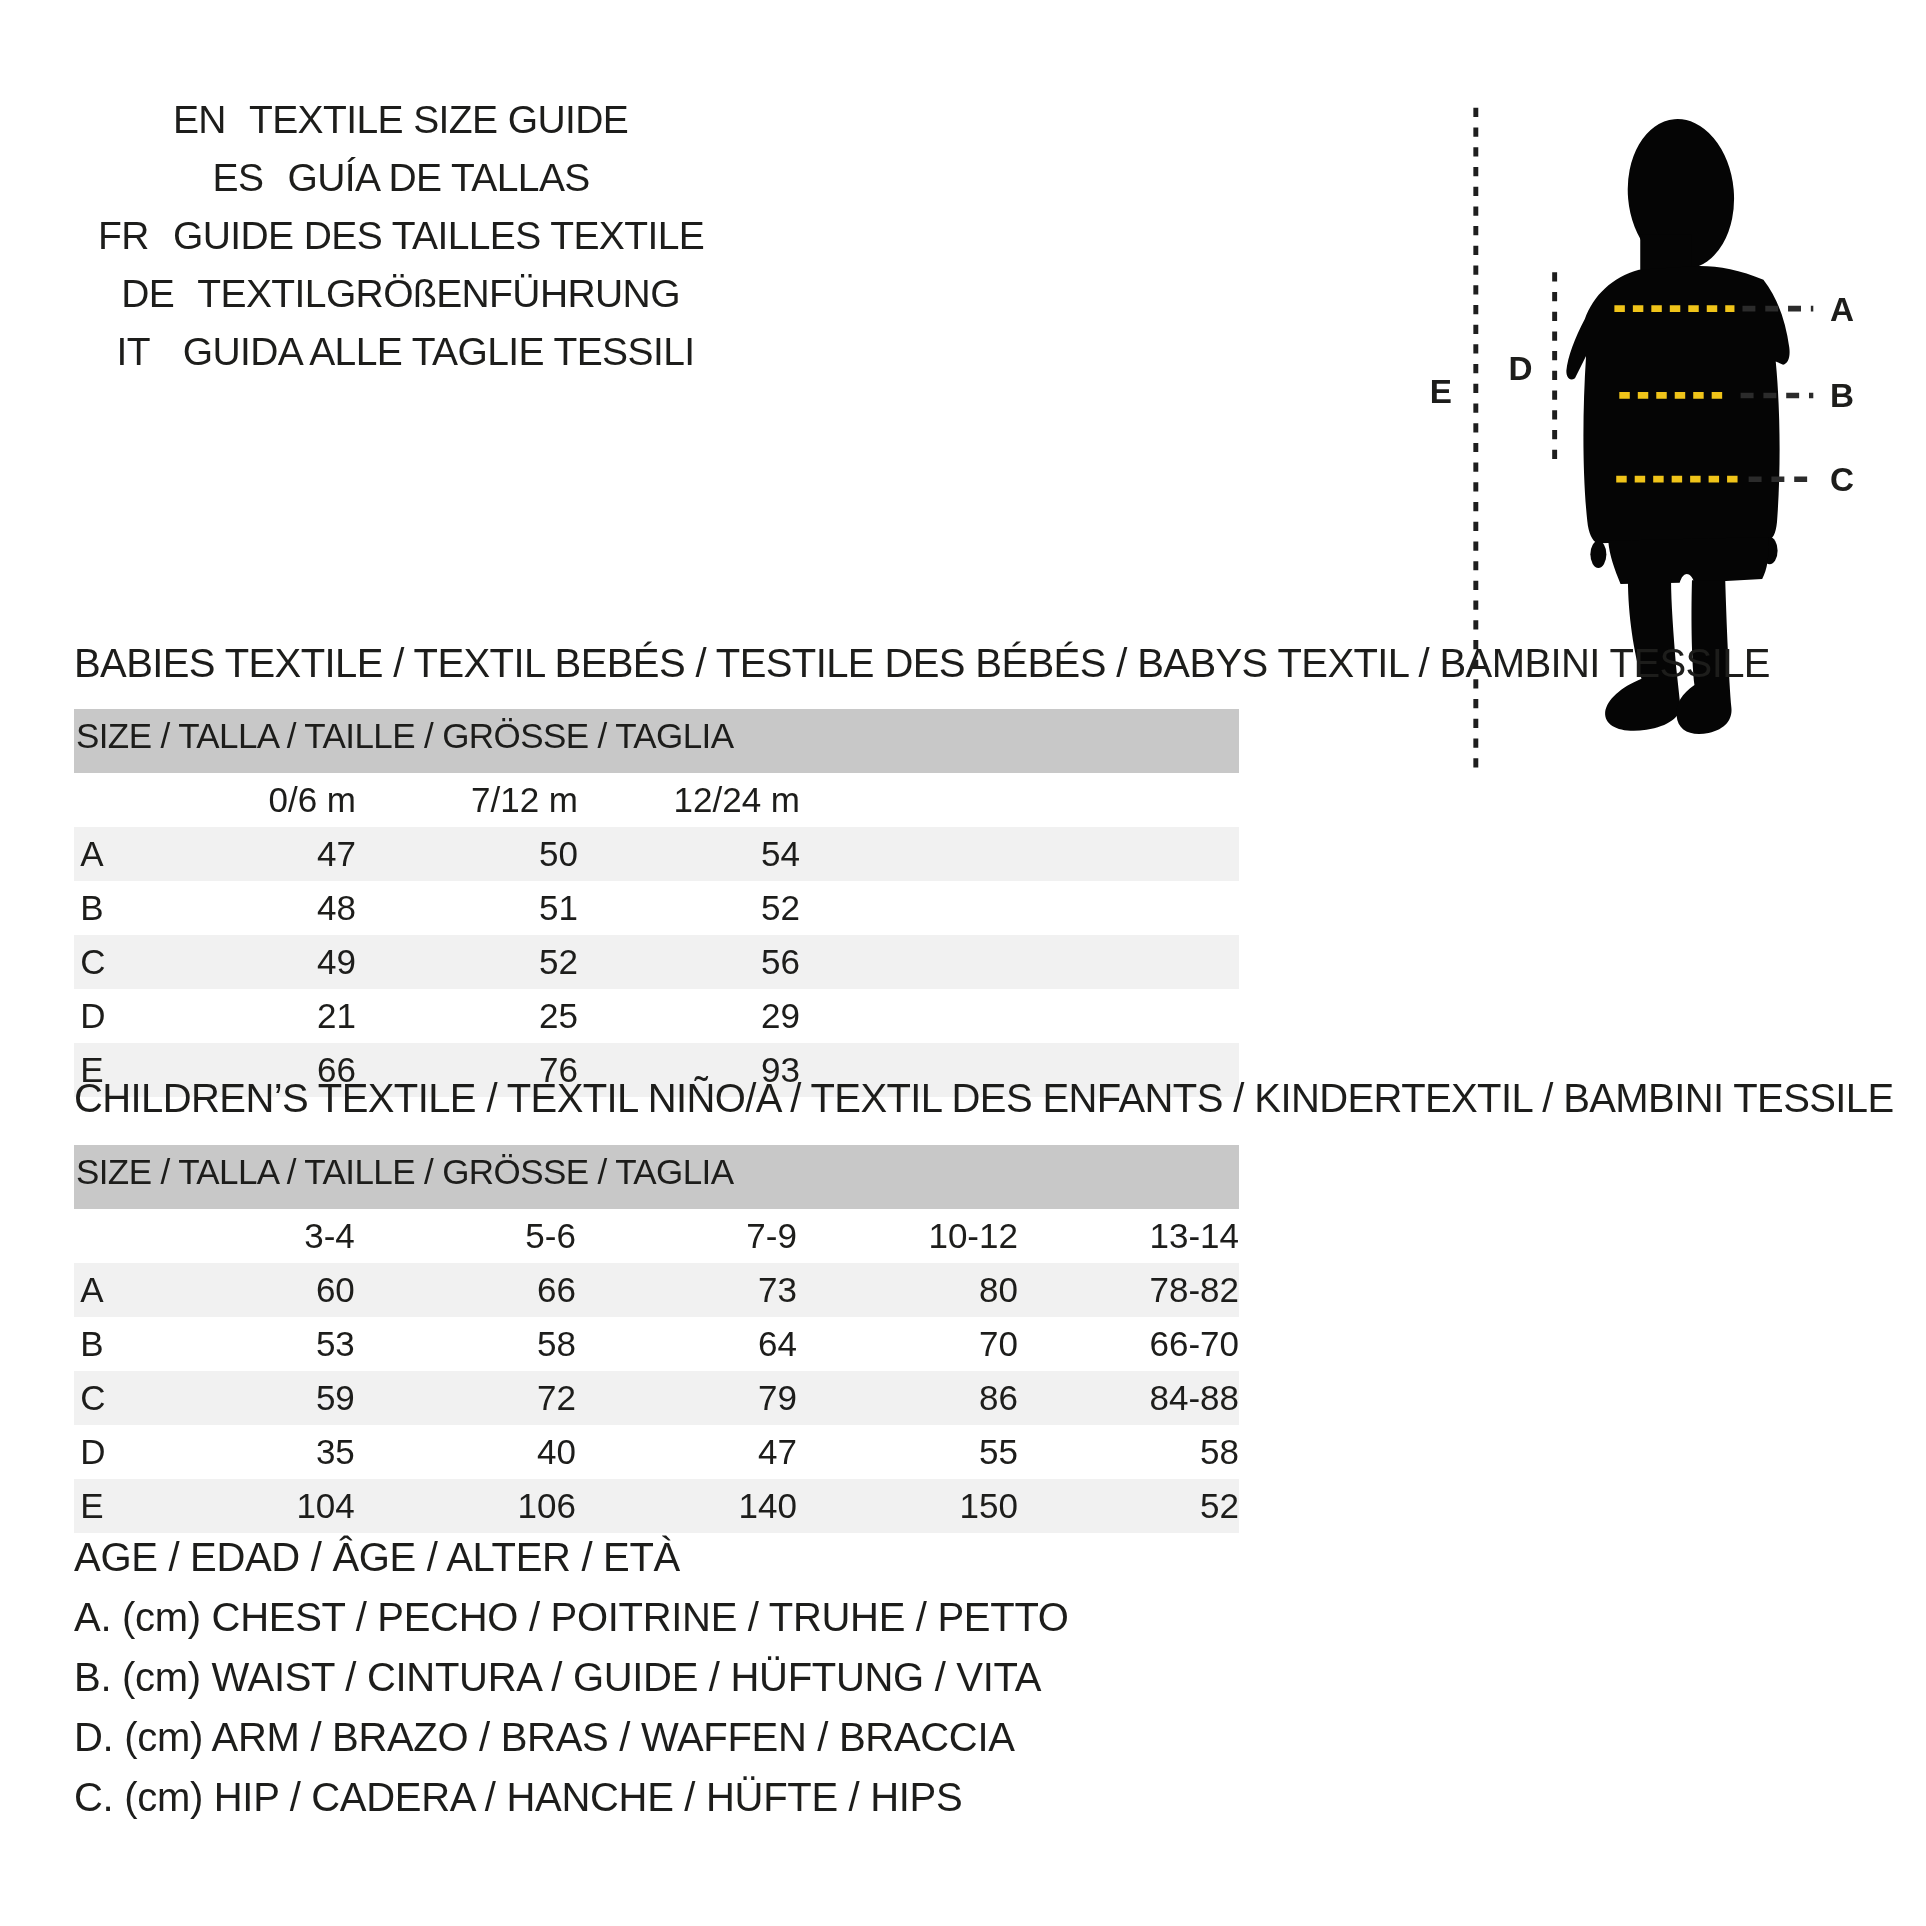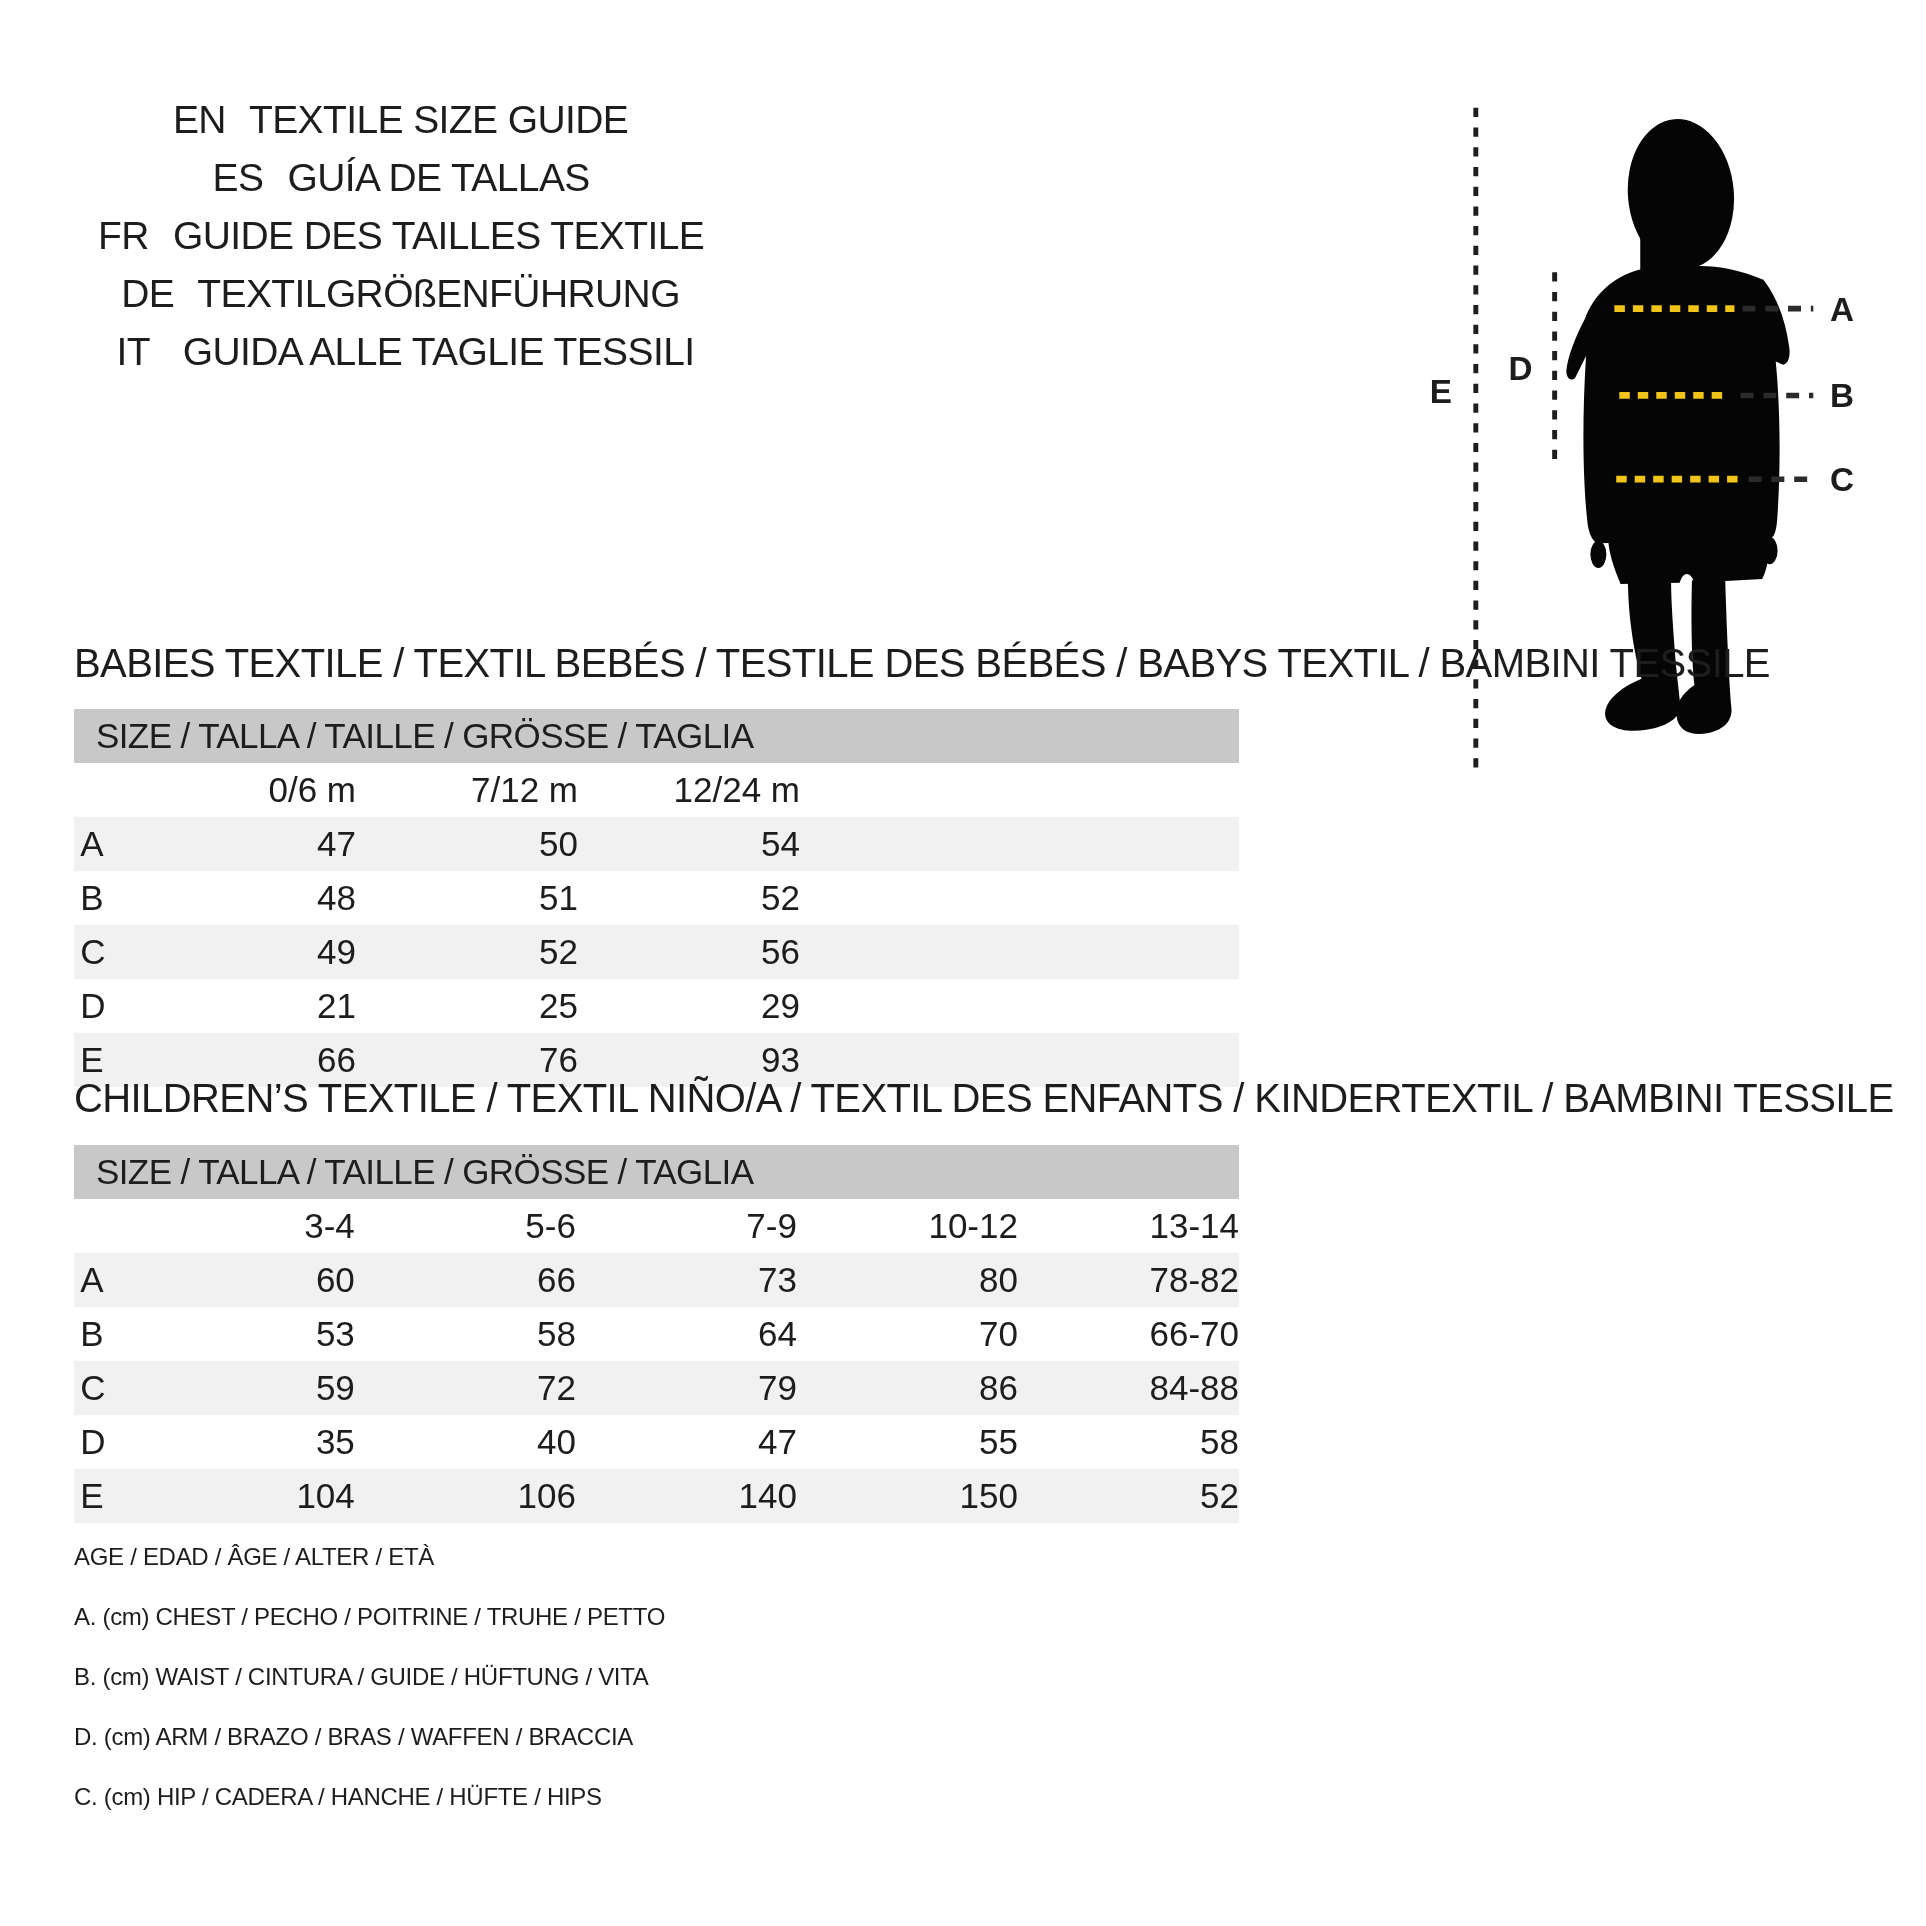--- a/index.html
+++ b/index.html
@@ -29,34 +29,34 @@
   }
   .babies-title { top:641px; }
   .children-title { top:1076px; }
 
   
   .size-table { position:absolute; left:74px; width:1165px; }
   .babies-table { top:709px; }
   .children-table { top:1145px; }
 
   .size-band {
-    height:54px; line-height:54px;
+    height:64px; line-height:54px;
     background:#c8c8c8;
     font-size:35px; letter-spacing:-0.6px;
-    padding-left:22px; box-sizing:border-box;
+    padding-left:2px; box-sizing:border-box;
     white-space:nowrap;
   }
   .t-row { display:flex; height:54px; line-height:54px; font-size:35px; }
   .t-row.striped { background:#f1f1f1; }
   .c-label { width:60px; padding-left:6.2px; box-sizing:border-box; }
   .c-val { width:222px; text-align:right; }
 
   
   .legend { position:absolute; left:74px; top:1527px; }
-  .legend-row { height:60px; line-height:60px; font-size:24px; letter-spacing:-0.3px; white-space:nowrap; }
+  .legend-row { height:60px; line-height:60px; font-size:40px; letter-spacing:-0.3px; white-space:nowrap; }
 </style>
 </head>
 <body>
 
 <div class="lang-list">
   <div class="lang-row">
     <span class="lang-code">EN</span><span>TEXTILE SIZE GUIDE</span>
   </div>
   <div class="lang-row">
     <span class="lang-code">ES</span><span>GUÍA DE TALLAS</span>

